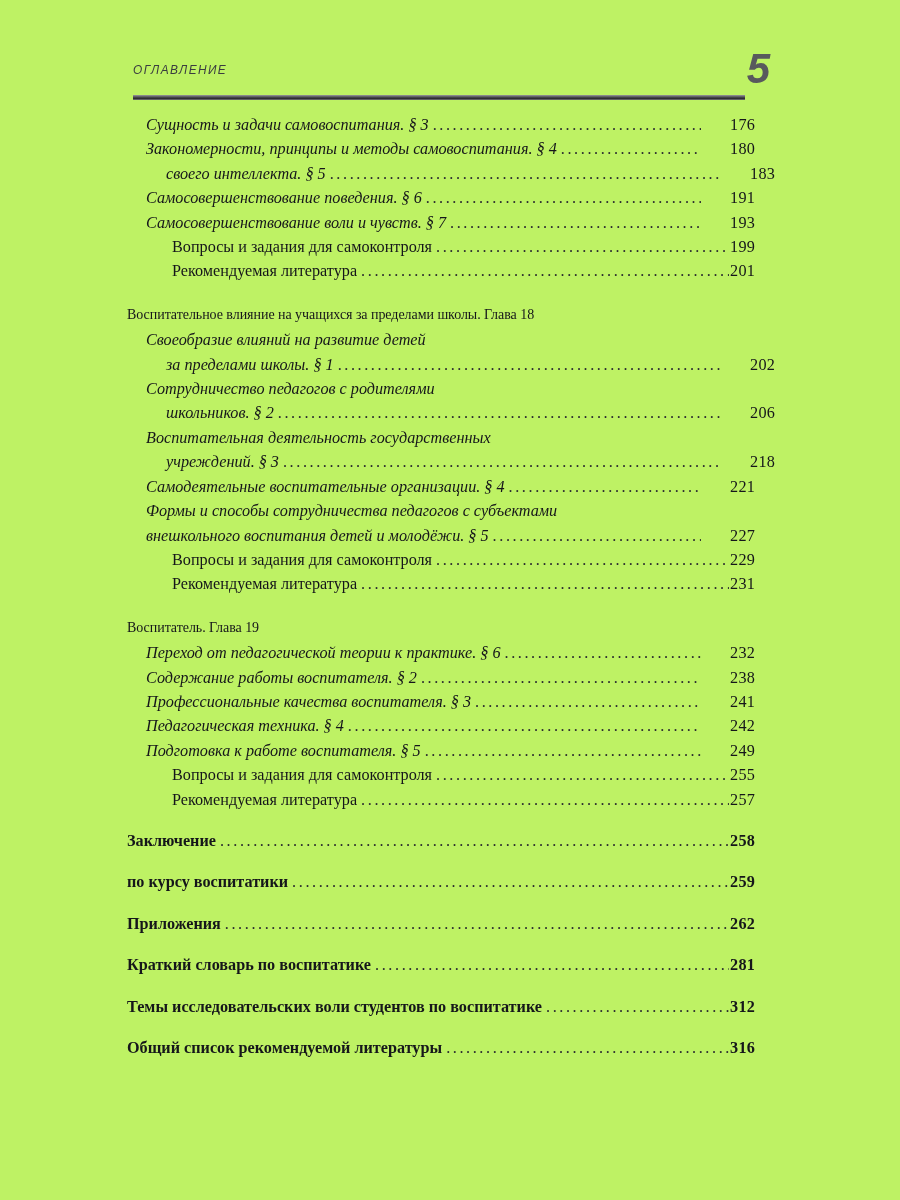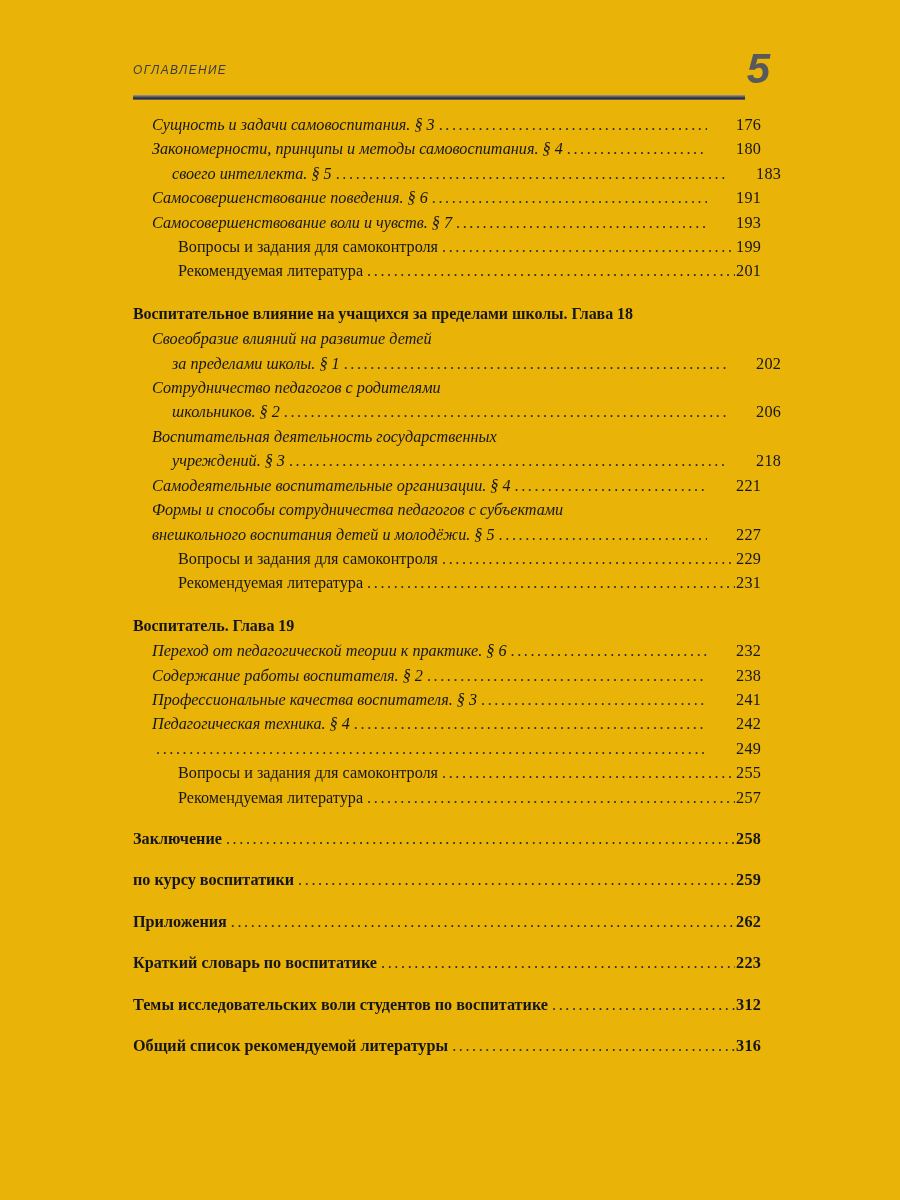--- a/index.html
+++ b/index.html
@@ -15,21 +15,21 @@
     color: #15161a;
     overflow: hidden;
   }
 
   .page {
     position: absolute;
     left: 0;
     top: 0;
     width: 900px;
     height: 1200px;
-    background: #eab308;
+    background: #bef264;
   }
 
   
   .header {
     position: absolute;
     left: 133px;
     top: 58px;
     width: 625px;
     height: 48px;
   }
@@ -62,21 +62,21 @@
     left: 0;
     top: 37px;
     width: 612px;
     height: 5px;
     background: linear-gradient(to bottom, #9a9a9e 0%, #4a4a4e 45%, #2e2e32 70%, #77777b 100%);
   }
 
   
   .toc {
     position: absolute;
-    left: 133px;
+    left: 127px;
     top: 113px;
     width: 628px;
   }
 
   .entry {
     position: relative;
     font-size: 16.2px;
     line-height: 24.4px;
     color: #15161a;
   }
@@ -103,22 +103,22 @@
   }
   .line .pg {
     flex: 0 0 auto;
     text-align: right;
     font-variant-numeric: lining-nums;
     letter-spacing: 0.2px;
   }
 
   
   .lvl-chapter .txt {
-    font-weight: 700;
-    font-size: 16px;
+    font-weight: 400;
+    font-size: 14px;
     letter-spacing: -0.05px;
   }
   .lvl-chapter { margin-top: 18px; margin-bottom: 1px; }
 
   .lvl-section {
     font-style: italic;
     padding-left: 19px;
   }
   .lvl-section .leader { font-style: normal; }
   .lvl-section .pg { font-style: normal; margin-left: 28px; }
@@ -299,20 +299,21 @@
       </div>
       <div class="entry lvl-section">
         <div class="line">
           <span class="txt">Педагогическая техника. § 4</span>
           <span class="leader">........................................................................................................................................................................................................</span>
           <span class="pg">242</span>
         </div>
       </div>
       <div class="entry lvl-section">
         <div class="line">
+          <span class="txt">Подготовка к работе воспитателя. § 5</span>
           <span class="leader">........................................................................................................................................................................................................</span>
           <span class="pg">249</span>
         </div>
       </div>
       <div class="entry lvl-sub">
         <div class="line">
           <span class="txt">Вопросы и задания для самоконтроля</span>
           <span class="leader">........................................................................................................................................................................................................</span>
           <span class="pg">255</span>
         </div>
@@ -342,21 +343,21 @@
         <div class="line">
           <span class="txt">Приложения</span>
           <span class="leader">........................................................................................................................................................................................................</span>
           <span class="pg">262</span>
         </div>
       </div>
       <div class="entry lvl-major">
         <div class="line">
           <span class="txt">Краткий словарь по воспитатике</span>
           <span class="leader">........................................................................................................................................................................................................</span>
-          <span class="pg">223</span>
+          <span class="pg">281</span>
         </div>
       </div>
       <div class="entry lvl-major">
         <div class="line">
           <span class="txt">Темы исследовательских воли студентов по воспитатике</span>
           <span class="leader">........................................................................................................................................................................................................</span>
           <span class="pg">312</span>
         </div>
       </div>
       <div class="entry lvl-major">

